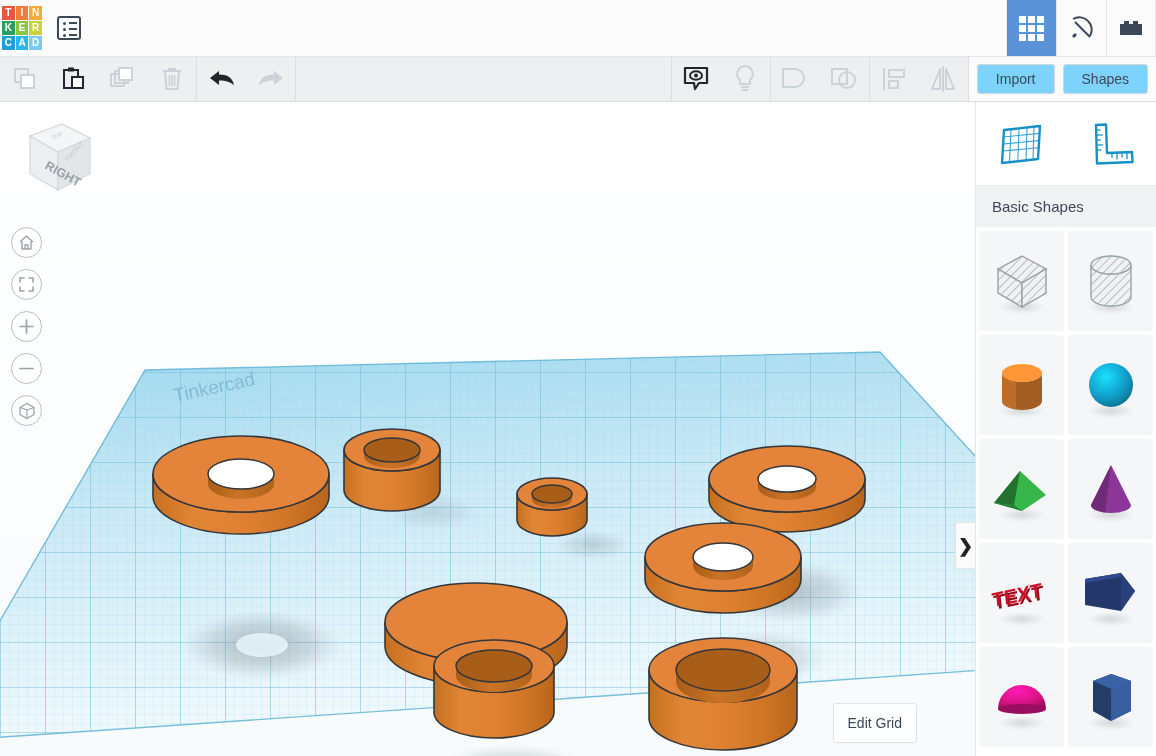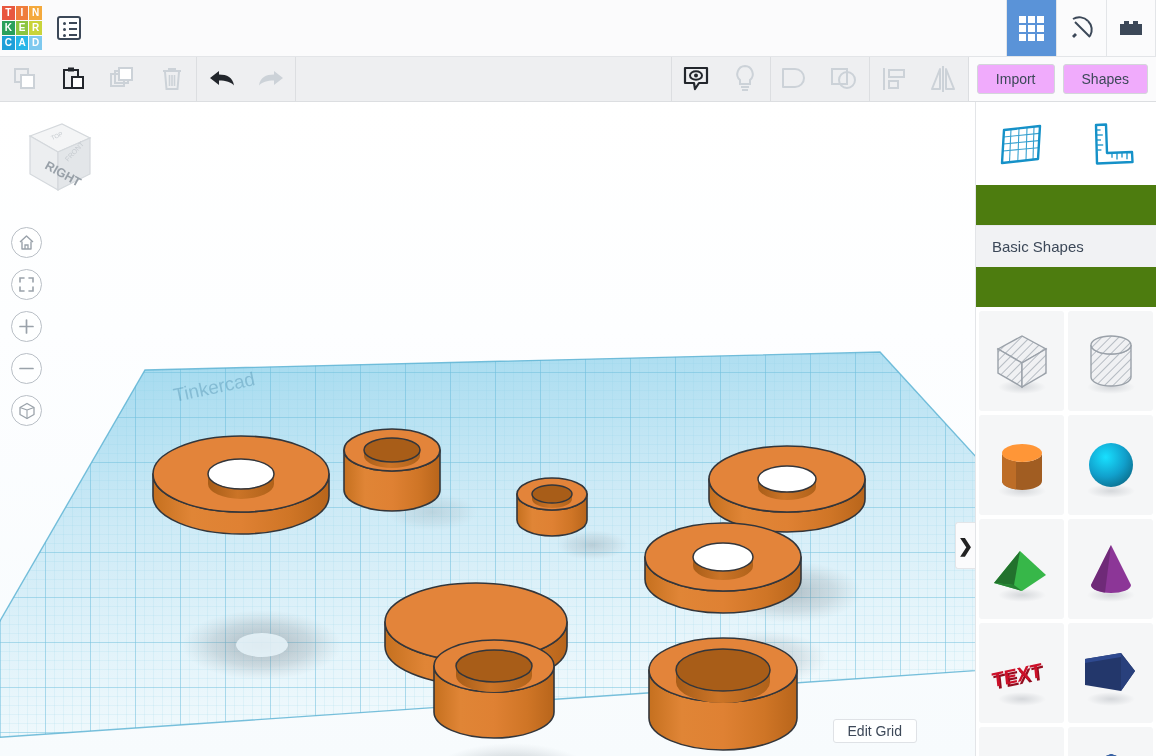--- a/index.html
+++ b/index.html
@@ -75,21 +75,21 @@
   .tb-btn {
     width: 49px; display: flex; align-items: center; justify-content: center;
     cursor: pointer;
   }
   .tb-div { width: 1px; background: #dcdee1; margin: 0; }
   .tb-flex { flex: 1 1 auto; background: #eeeff1; border-left: 1px solid #dcdee1; border-right: 1px solid #dcdee1;}
   .tb-right { display: flex; align-items: center; background: #fbfbfc; padding: 0 8px; gap: 8px; border-left: 1px solid #dcdee1; }
   .pill {
     height: 30px; padding: 0 18px;
     border: 1px solid #d3d6da; border-radius: 3px;
-    background: #f0abfc; color: #3c4858;
+    background: #7dd3fc; color: #3c4858;
     font-size: 14px; display: flex; align-items: center; justify-content: center;
     cursor: pointer;
   }
 
   
   .canvas {
     position: absolute; left: 0; top: 102px; width: 975px; height: 654px;
     overflow: hidden;
     background: linear-gradient(180deg, #ffffff 0%, #fdfeff 35%, #f7fbfd 100%);
   }
@@ -98,40 +98,40 @@
   
   .viewcube { position: absolute; left: 12px; top: 10px; width: 84px; height: 90px; cursor: pointer; }
   .nav-btns { position: absolute; left: 11px; top: 125px; display: flex; flex-direction: column; gap: 11px; }
   .nav-btn {
     width: 31px; height: 31px; border-radius: 50%;
     border: 1px solid #b9bfc6; background: rgba(255,255,255,0.55);
     display: flex; align-items: center; justify-content: center; cursor: pointer;
   }
   .edit-grid {
     position: absolute; right: 58px; bottom: 13px;
-    height: 24px; padding: 0 14px;
+    height: 40px; padding: 0 14px;
     background: rgba(255,255,255,0.82);
     border: 1px solid #dfe2e6; border-radius: 3px;
     font-size: 14px; color: #3c4858;
     display: flex; align-items: center; cursor: pointer;
   }
   .collapse-handle {
     position: absolute; right: 0; top: 420px;
     width: 20px; height: 47px;
     background: #fbfbfc; border: 1px solid #e3e5e8; border-right: none;
     border-radius: 3px 0 0 3px;
     display: flex; align-items: center; justify-content: center;
     font-size: 18px; color: #222; cursor: pointer; font-weight: bold;
   }
 
   
   .panel {
     position: absolute; left: 975px; top: 102px; width: 181px; height: 654px;
-    background: #4d7c0f; border-left: 1px solid #e3e5e8;
-    display: flex; flex-direction: column; gap: 40px;
+    background: #0369a1; border-left: 1px solid #e3e5e8;
+    display: flex; flex-direction: column;
   }
   .panel-tabs {
     height: 83px; display: flex; align-items: center; justify-content: space-around;
     background: #ffffff; flex: none;
   }
   .panel-tab { width: 72px; height: 60px; display: flex; align-items: center; justify-content: center; cursor: pointer; }
   .panel-head {
     height: 42px; background: #f1f2f4;
     display: flex; align-items: center; padding-left: 16px;
     font-size: 15px; color: #3c4858; flex: none;

